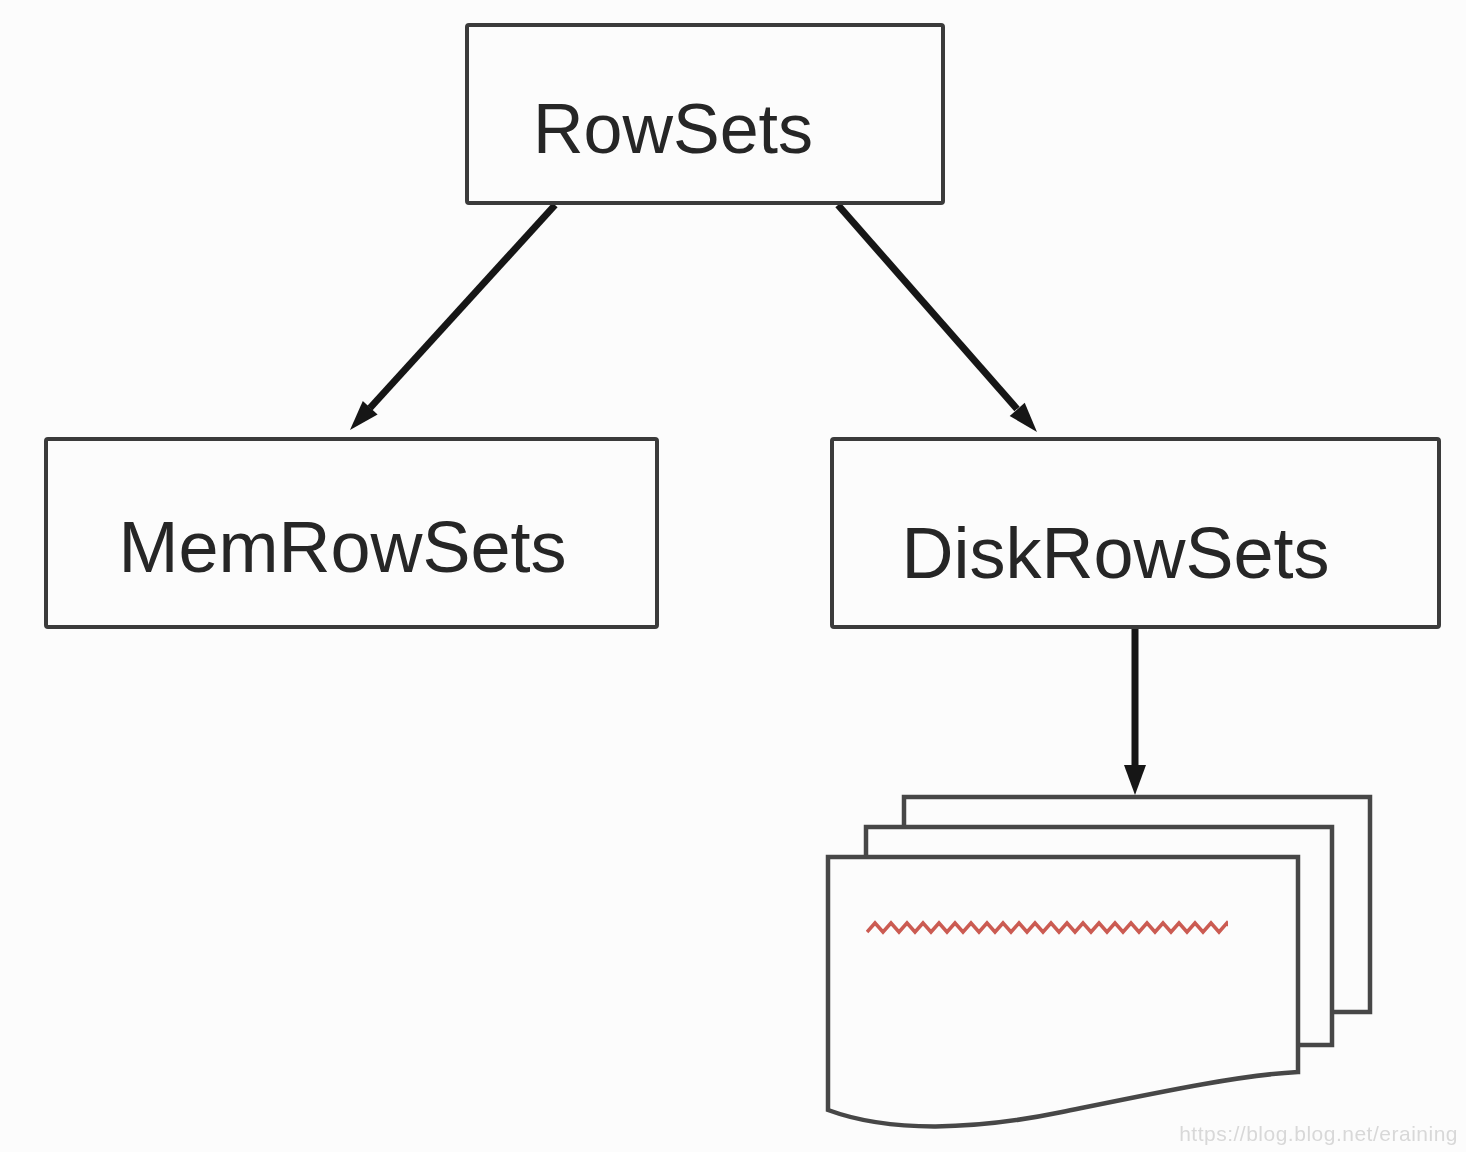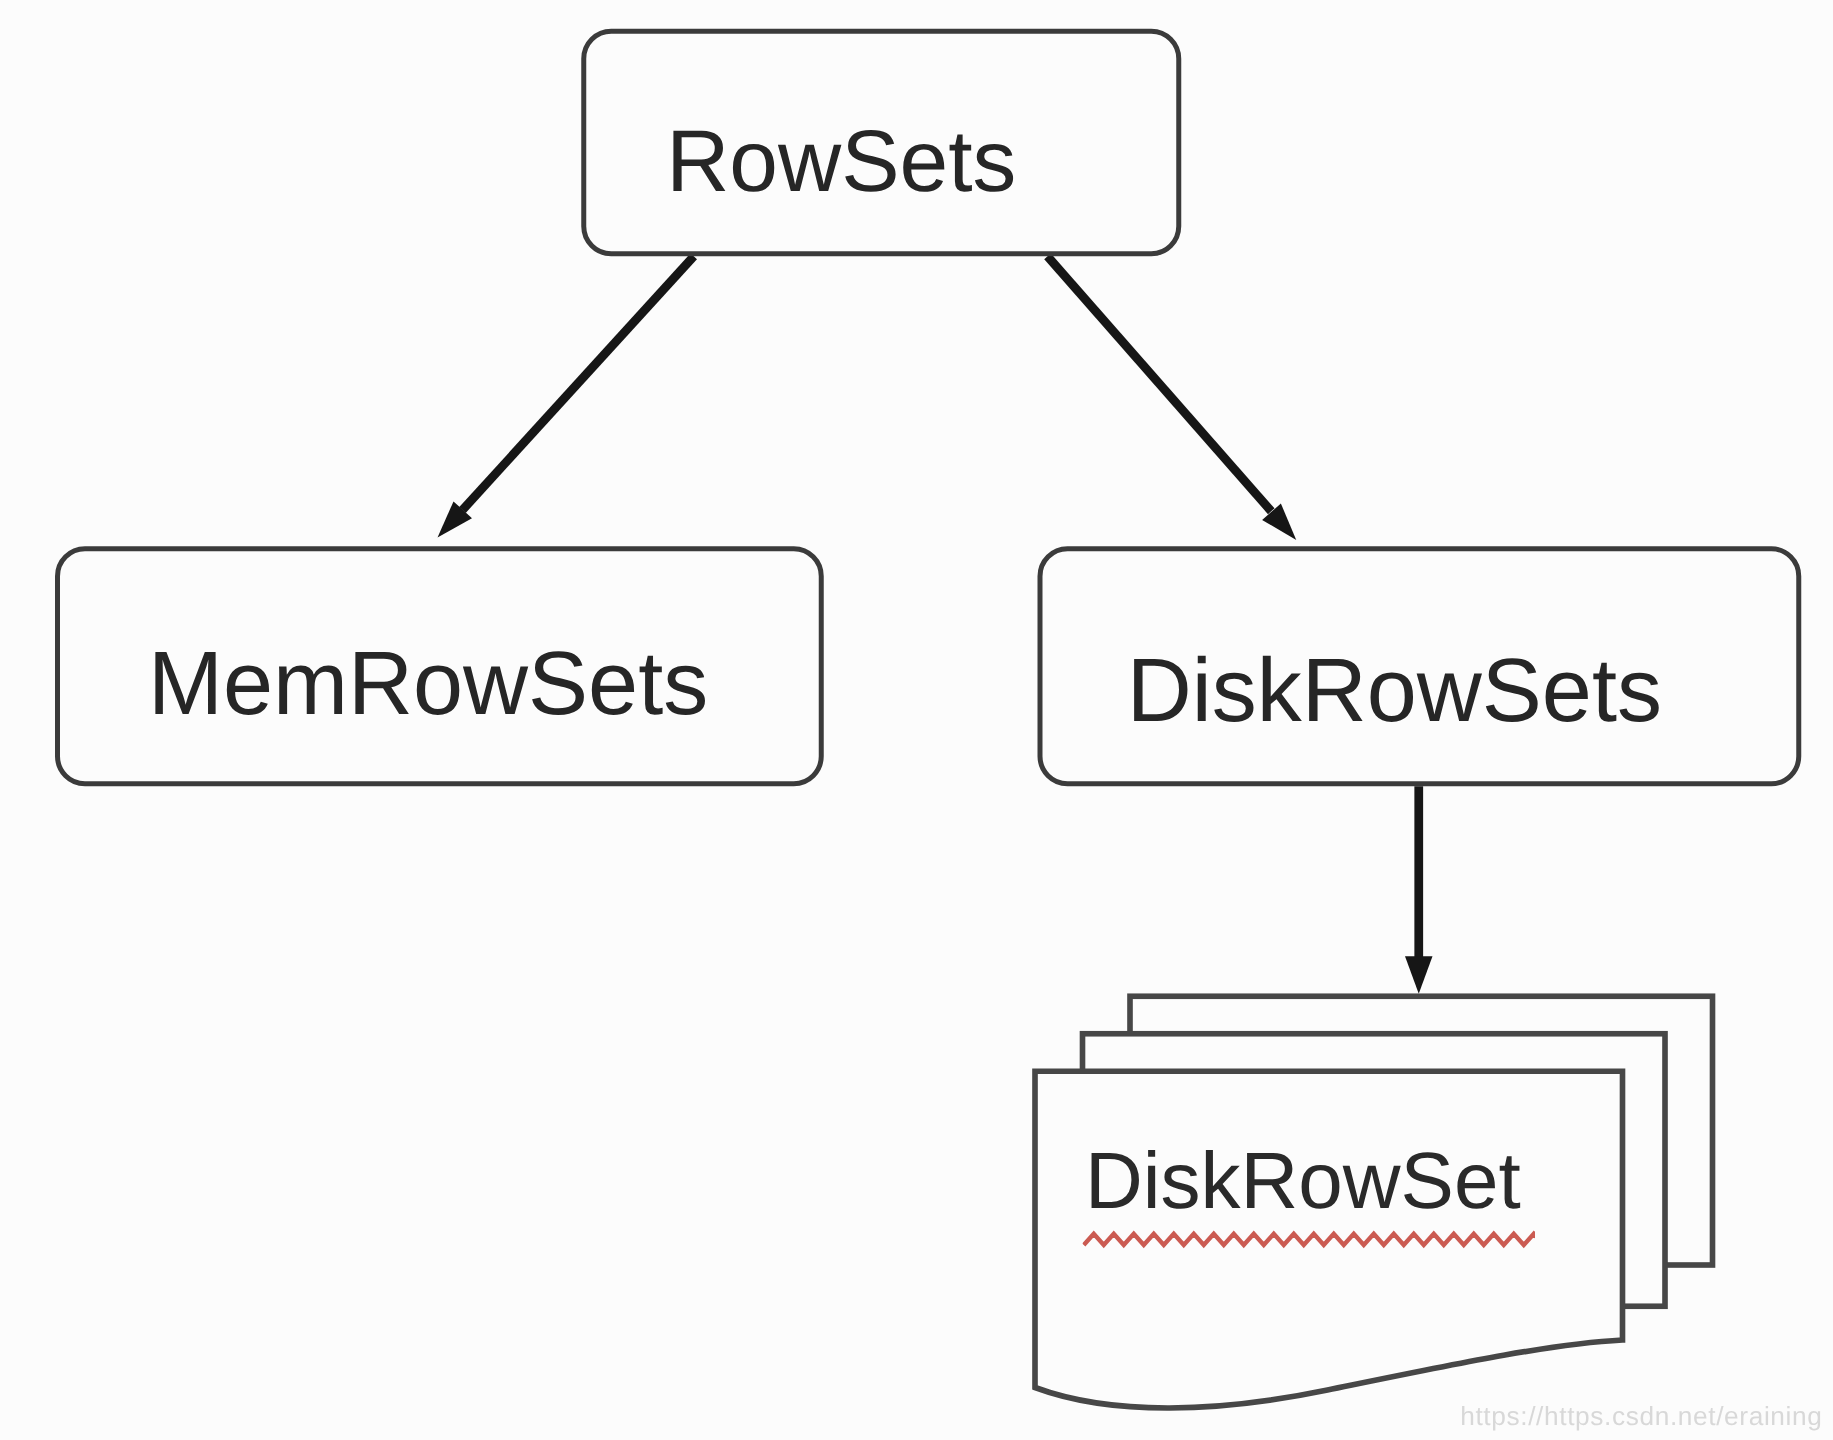--- a/index.html
+++ b/index.html
@@ -22,21 +22,21 @@
     top: 0;
     width: 1466px;
     height: 1152px;
     display: block;
   }
   .node {
     position: absolute;
     box-sizing: border-box;
     background: #fcfcfc;
     border: 4px solid #3b3b3b;
-    border-radius: 24px;
+    border-radius: 4px;
     display: flex;
     align-items: center;
     justify-content: center;
     color: #262626;
   }
   .node-rowsets {
     left: 465px;
     top: 23px;
     width: 480px;
     height: 182px;
@@ -129,21 +129,20 @@
 
   <div class="node node-memrowsets">
     <span class="node-label">MemRowSets</span>
   </div>
 
   <div class="node node-diskrowsets">
     <span class="node-label">DiskRowSets</span>
   </div>
 
   <div class="doc-label-wrap">
-    <span class="doc-label-text">DiskRowSet</span>
     <svg class="zigzag" width="362" height="17" viewBox="0 0 362 17" xmlns="http://www.w3.org/2000/svg">
       <path d="M1 13 l8 -9 8 9 8 -9 8 9 8 -9 8 9 8 -9 8 9 8 -9 8 9 8 -9 8 9 8 -9 8 9 8 -9 8 9 8 -9 8 9 8 -9 8 9 8 -9 8 9 8 -9 8 9 8 -9 8 9 8 -9 8 9 8 -9 8 9 8 -9 8 9 8 -9 8 9 8 -9 8 9 8 -9 8 9 8 -9 8 9 8 -9 8 9 8 -9 8 9 8 -9 8 9" fill="none" stroke="#cb5b52" stroke-width="3.5"></path>
     </svg>
   </div>
 
-  <div class="watermark">https://https.csdn.net/eraining</div>
+  <div class="watermark">https://blog.blog.net/eraining</div>
 
 </div>
 
 </body></html>

